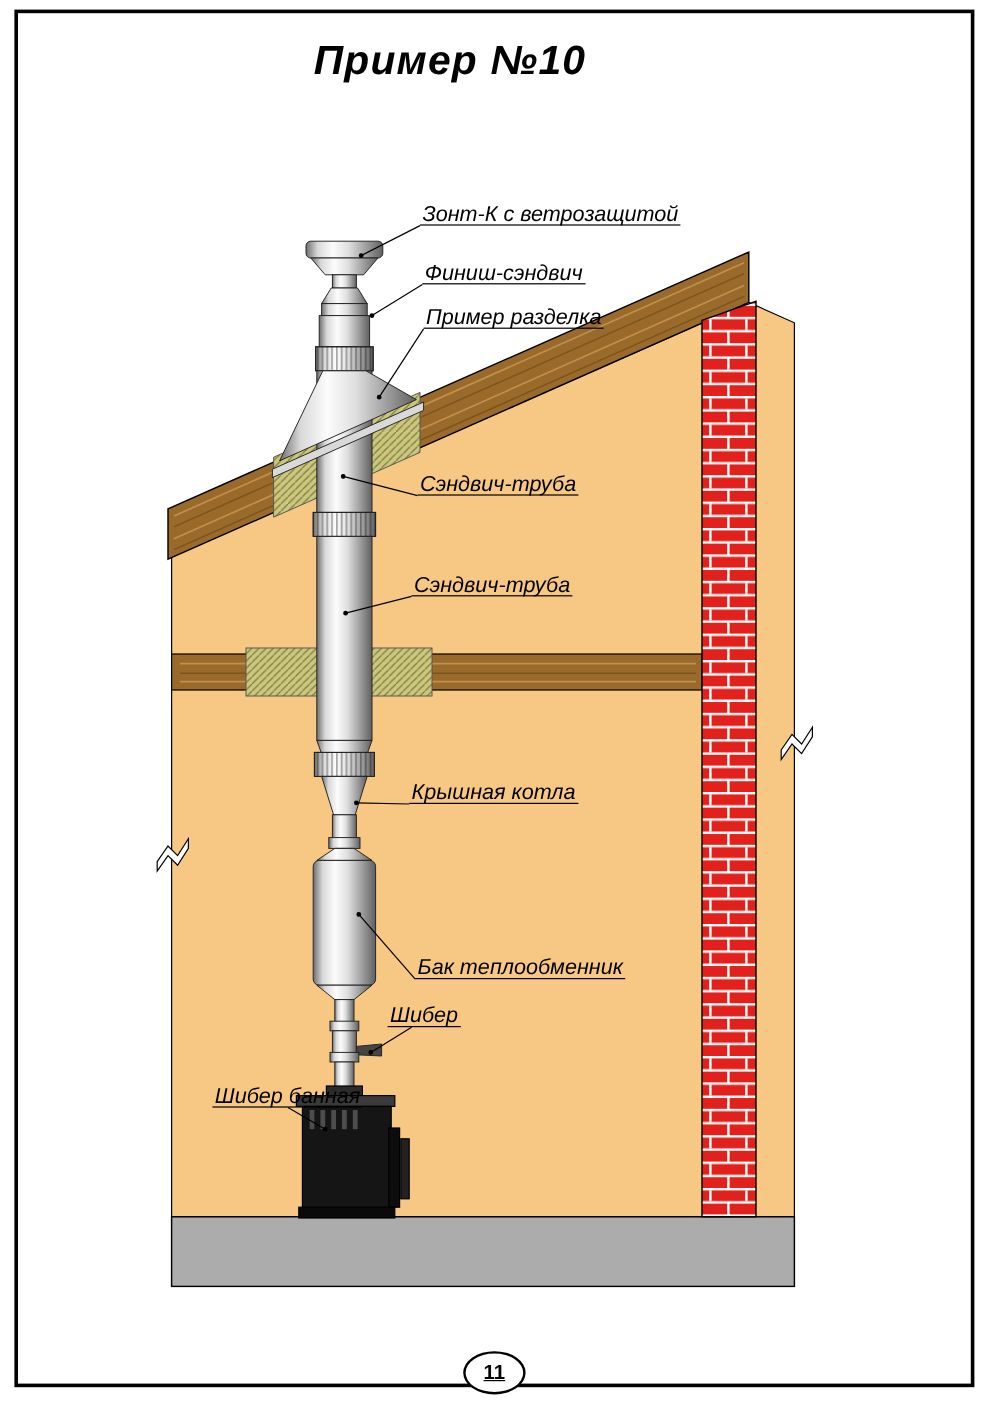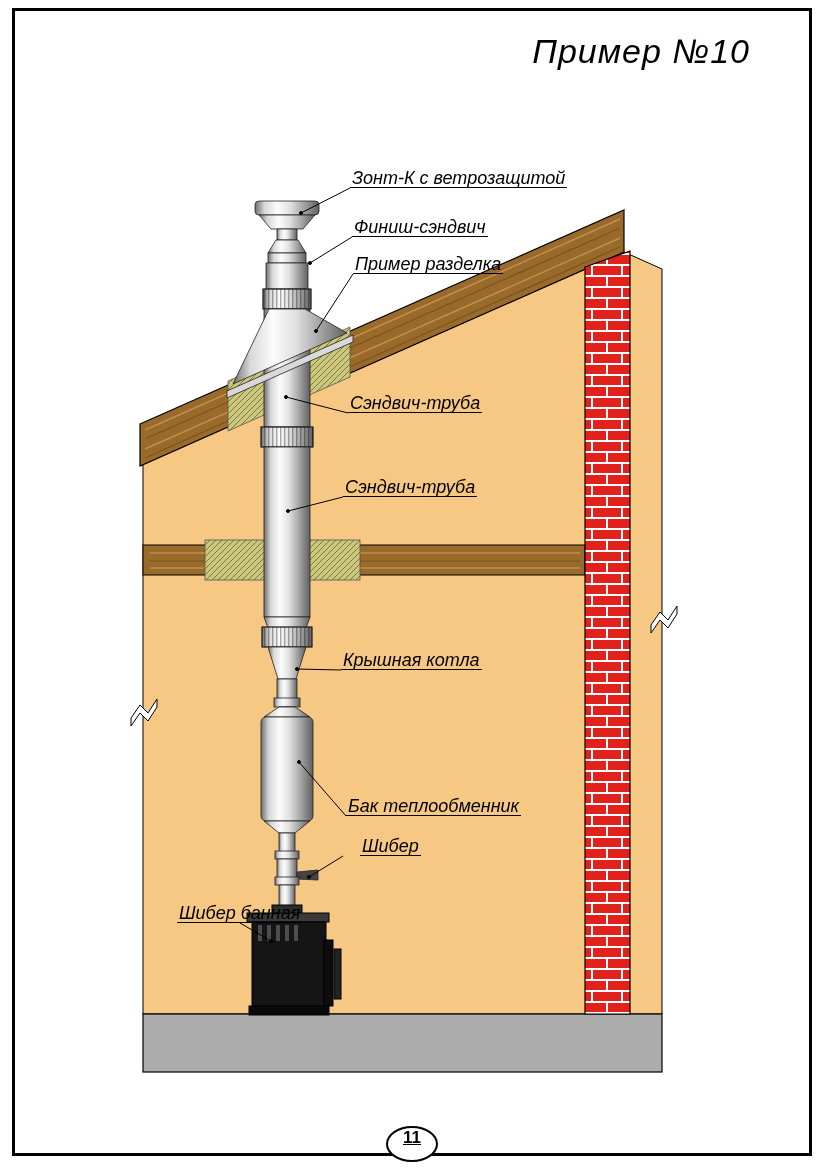--- a/index.html
+++ b/index.html
@@ -1,25 +1,25 @@
 <!DOCTYPE html>
 <html style="--wall: #F6C883; --roof: #9A6A2A; --roof_grain_light: #C09050; --roof_grain_dark: #7A541F; --brick: #E2201C; --mortar: #FFFFFF; --foundation: #ACACAC; --wool: #CBC77E; --wool_hatch: #7E7A3C; --stove: #151515;"><head>
 <meta charset="utf-8">
 <style>
   html,body{margin:0;padding:0;background:#fff;}
   #page{position:relative;width:826px;height:1169px;background:#fff;overflow:hidden;
         font-family:"Liberation Sans",sans-serif;color:#000;}
   #frame{position:absolute;left:12px;top:8px;width:800px;height:1148px;border:3px solid #000;box-sizing:border-box;}
-  #title{position:absolute;top:32px;left:0;width:750px;text-align:right;
-         font-size:34px;font-style:italic;font-weight:400;letter-spacing:1px;}
+  #title{position:absolute;top:32px;left:0;width:750px;text-align:center;
+         font-size:34px;font-style:italic;font-weight:700;letter-spacing:1px;}
   svg{position:absolute;left:0;top:0;}
   .callout{position:absolute;font-size:18px;font-style:italic;white-space:nowrap;
            padding:0 2px 1px 2px;border-bottom:1.2px solid #000;line-height:16px;}
   #pageNum{position:absolute;left:386px;top:1126px;width:48px;height:32px;background:#fff;
-           border:2px solid #000;border-radius:50%;display:flex;align-items:flex-start;justify-content:center;
+           border:2px solid #000;border-radius:50%;display:flex;align-items:center;justify-content:center;
            font-size:17px;font-weight:bold;z-index:5;text-decoration:underline;}
 </style>
 </head>
 <body>
 
 <div id="page">
 
   <div id="frame"></div>
   <div id="title">Пример №10</div>
 
@@ -157,20 +157,20 @@
     </g>
   </svg>
 
   <div class="callout" style="left:350px;top:170px">Зонт-К с ветрозащитой</div>
   <div class="callout" style="left:352px;top:219px">Финиш-сэндвич</div>
   <div class="callout" style="left:353px;top:256px">Пример разделка</div>
   <div class="callout" style="left:348px;top:395px">Сэндвич-труба</div>
   <div class="callout" style="left:343px;top:479px">Сэндвич-труба</div>
   <div class="callout" style="left:341px;top:652px">Крышная котла</div>
   <div class="callout" style="left:346px;top:798px">Бак теплообменник</div>
-  <div class="callout" style="left:360px;top:838px">Шибер</div>
+  <div class="callout" style="left:323px;top:838px">Шибер</div>
   <div class="callout" style="left:177px;top:905px">Шибер банная</div>
 
   <div id="pageNum">
     <span>11</span>
   </div>
 
 </div>
 
 </body></html>

